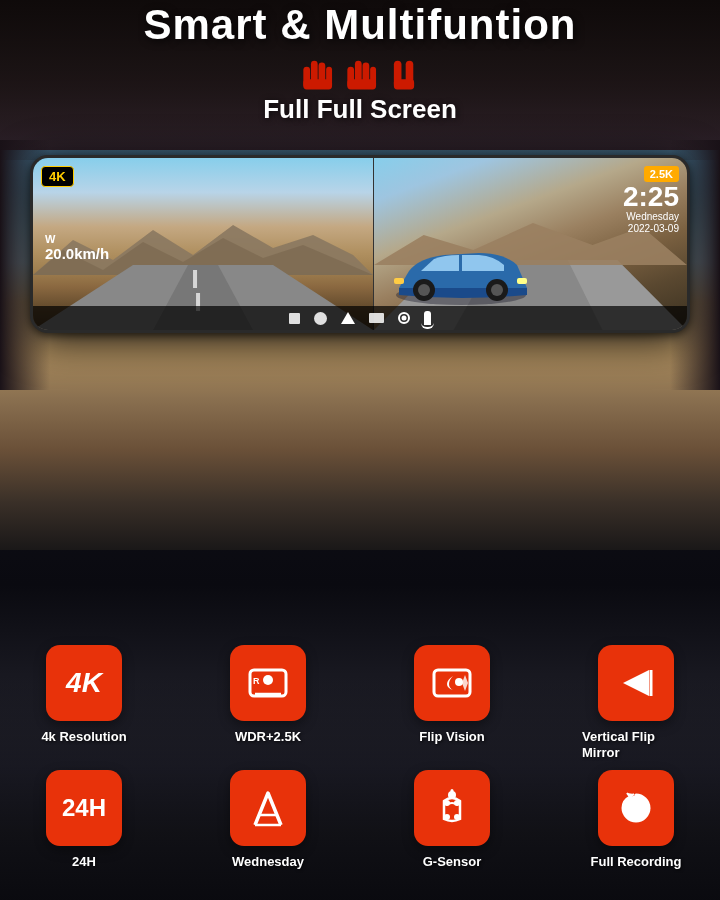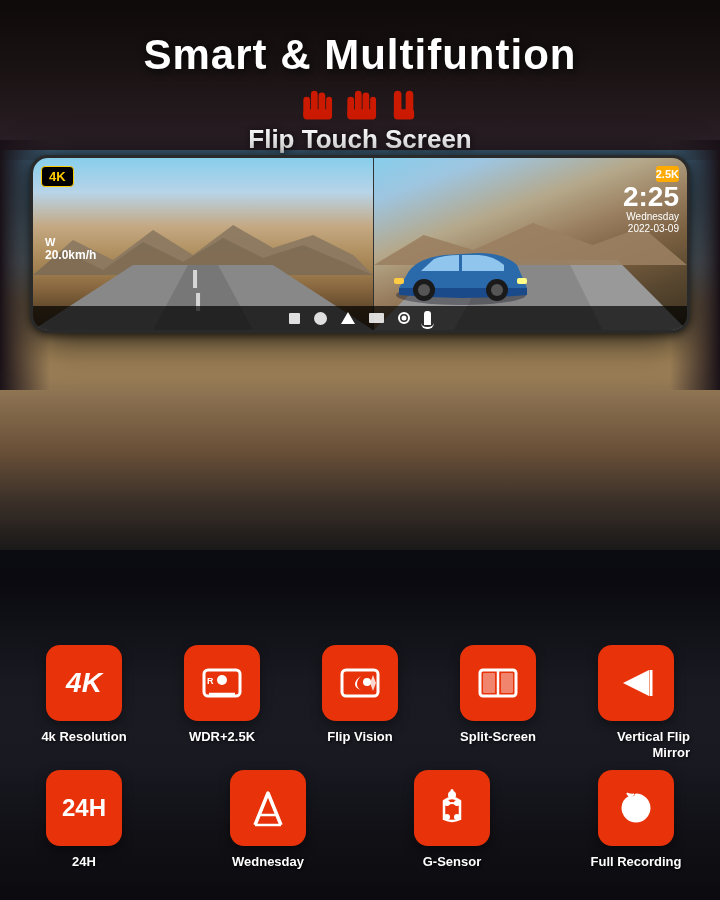--- a/index.html
+++ b/index.html
@@ -33,21 +33,21 @@
       );
     }
 
     
     .header {
       position: absolute;
       top: 0;
       left: 0;
       width: 100%;
       text-align: center;
-      padding-top: 32px;
+      padding-top: 2px;
       z-index: 10;
     }
 
     .main-title {
       font-size: 42px;
       font-weight: 900;
       color: #ffffff;
       letter-spacing: 1px;
       text-shadow: 2px 2px 8px rgba(0,0,0,0.8);
       line-height: 1.1;
@@ -156,21 +156,21 @@
     }
 
     .badge-25k {
       position: absolute;
       top: 8px;
       right: 8px;
       background: #ffaa00;
       color: #fff;
       font-size: 11px;
       font-weight: 900;
-      padding: 2px 0;
+      padding: 2px 6px;
       border-radius: 3px;
       z-index: 5;
     }
 
     .time-display {
       position: absolute;
       top: 25px;
       right: 8px;
       color: #ffffff;
       text-align: right;
@@ -251,21 +251,21 @@
     .feature-icon-box svg {
       width: 42px;
       height: 42px;
       fill: #ffffff;
     }
 
     .feature-label {
       color: #ffffff;
       font-size: 13px;
       font-weight: 600;
-      text-align: right;
+      text-align: left;
       text-shadow: 1px 1px 3px rgba(0,0,0,0.8);
       line-height: 1.2;
     }
 
     
     .text-4k {
       color: #ffffff;
       font-size: 28px;
       font-weight: 900;
       font-style: italic;
@@ -393,21 +393,21 @@
       <rect x="5" y="30" width="34" height="12" rx="4" fill="#cc1a00"></rect>
     </svg>
 
     <svg class="touch-hand-icon" viewBox="0 0 40 45" fill="#cc1a00">
       <rect x="8" y="8" width="9" height="32" rx="4.5" fill="#cc1a00"></rect>
       <rect x="22" y="8" width="9" height="32" rx="4.5" fill="#cc1a00"></rect>
       <rect x="8" y="30" width="24" height="12" rx="4" fill="#cc1a00"></rect>
     </svg>
   </div>
 
-  <h2 class="subtitle">Flip Touch Screen</h2>
+  <h2 class="subtitle">Full Full Screen</h2>
 </div>
 
 <div class="mirror-container">
   <div class="mirror-outer">
 
     <div class="cam-left">
 
       <svg style="position:absolute;bottom:55px;left:0;width:100%;height:55px;" viewBox="0 0 340 55" preserveAspectRatio="none">
         <polygon points="0,55 40,20 80,40 120,10 160,35 200,5 240,28 280,15 320,35 340,55" fill="#8a7860" opacity="0.9"></polygon>
         <polygon points="0,55 30,30 70,50 110,22 150,42 190,18 230,38 270,25 310,42 340,55" fill="#7a6850" opacity="0.7"></polygon>
@@ -415,21 +415,21 @@
 
       <svg style="position:absolute;bottom:0;left:0;width:100%;height:65px;" viewBox="0 0 340 65" preserveAspectRatio="none">
         <polygon points="100,0 240,0 340,65 0,65" fill="#888"></polygon>
         <polygon points="155,0 185,0 220,65 120,65" fill="#777"></polygon>
         <rect x="160" y="5" width="4" height="18" fill="#eee" opacity="0.8"></rect>
         <rect x="163" y="28" width="4" height="18" fill="#eee" opacity="0.8"></rect>
       </svg>
       <div class="badge-4k">4K</div>
       <div class="speed-overlay">
         <div style="font-size:11px;">W</div>
-        <div style="font-size:12px;">20.0km/h</div>
+        <div style="font-size:15px;">20.0km/h</div>
       </div>
     </div>
 
     <div class="cam-right">
 
       <svg style="position:absolute;bottom:0;left:0;width:100%;height:70px;" viewBox="0 0 315 70" preserveAspectRatio="none">
         <polygon points="70,0 245,0 315,70 0,70" fill="#999"></polygon>
         <polygon points="120,0 195,0 230,70 80,70" fill="#888"></polygon>
       </svg>
 
@@ -506,31 +506,20 @@
         <svg viewBox="0 0 42 42" fill="white">
           <rect x="3" y="8" width="36" height="26" rx="4" fill="none" stroke="white" stroke-width="3"></rect>
           <path d="M22,14 Q16,18 16,22 Q16,26 22,28 Q18,26 18,22 Q18,18 22,14Z" fill="white"></path>
           <circle cx="28" cy="20" r="4" fill="white"></circle>
           <polygon points="34,13 37,21 34,29 31,21" fill="white" opacity="0.8"></polygon>
         </svg>
       </div>
       <span class="feature-label">Flip Vision</span>
     </div>
 
-    <div class="feature-item">
-      <div class="feature-icon-box">
-        <svg viewBox="0 0 42 42" fill="white">
-          <rect x="3" y="8" width="36" height="26" rx="3" fill="none" stroke="white" stroke-width="3"></rect>
-          <line x1="21" y1="8" x2="21" y2="34" stroke="white" stroke-width="2.5"></line>
-          <rect x="6" y="11" width="12" height="20" rx="1" fill="white" opacity="0.4"></rect>
-          <rect x="24" y="11" width="12" height="20" rx="1" fill="white" opacity="0.4"></rect>
-        </svg>
-      </div>
-      <span class="feature-label">Split-Screen</span>
-    </div>
 
     <div class="feature-item">
       <div class="feature-icon-box">
         <svg viewBox="0 0 42 42" fill="white">
           <polygon points="8,21 34,8 34,34" fill="white"></polygon>
           <line x1="36" y1="8" x2="36" y2="34" stroke="white" stroke-width="3"></line>
         </svg>
       </div>
       <span class="feature-label">Vertical Flip Mirror</span>
     </div>

